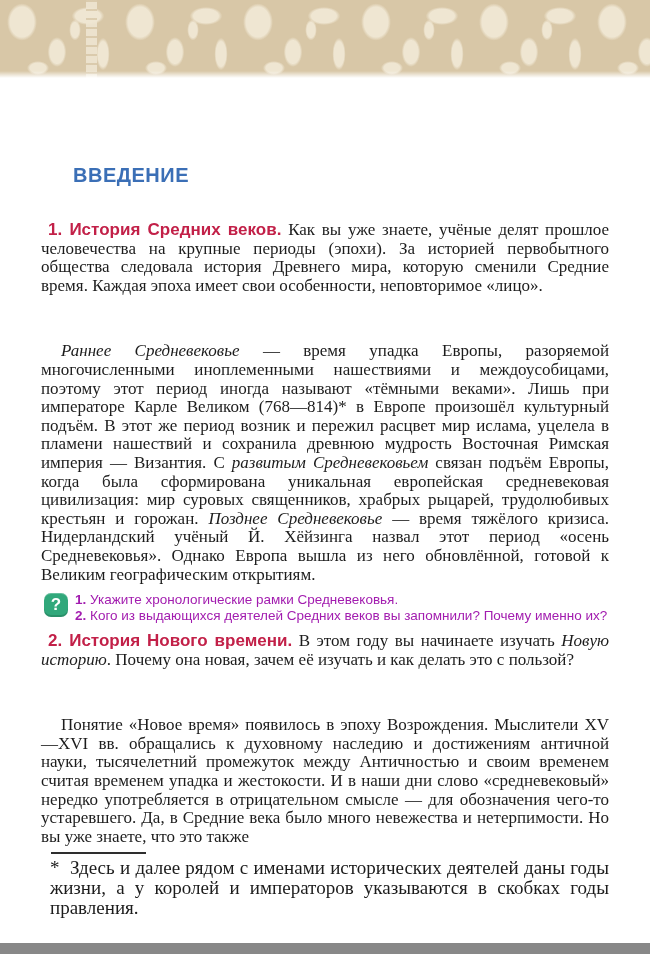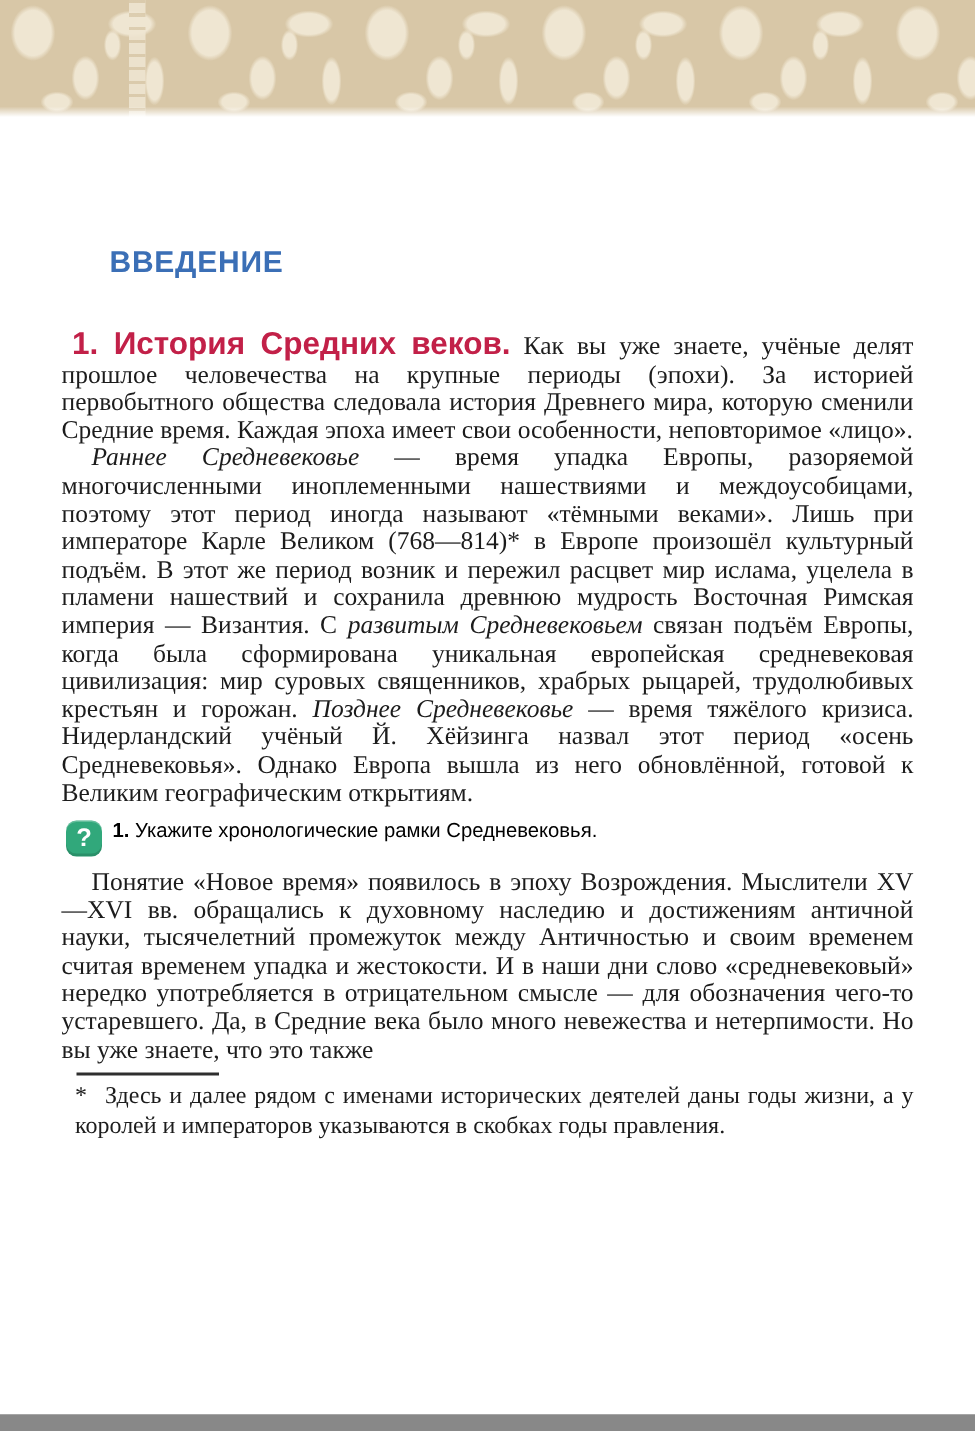--- a/index.html
+++ b/index.html
@@ -39,52 +39,52 @@
     font-family:"Liberation Sans", sans-serif;font-weight:bold;
     font-size:20px;line-height:23px;letter-spacing:.5px;
     color:var(--title_blue,#3b6fb6);
   }
   .body-par{
     margin:0;text-align:justify;
     font-size:17px;line-height:18.6px;
   }
   .par-first{margin-top:34px;}
   .sec-par{text-indent:7px;}
-  .indent{text-indent:20px;}
+  .indent{text-indent:20px;margin-top:47px;}
   .sec-heading{
     font-family:"Liberation Sans", sans-serif;font-weight:bold;
-    font-size:21px;color:var(--heading_red,#c22048);
+    font-size:17px;color:var(--heading_red,#c22048);
   }
   .it{font-style:italic;}
   
   .q-block{
     display:flex;align-items:flex-start;gap:7px;
     margin:8px 0 8px 3px;
   }
   .q-icon{
     flex:0 0 auto;width:24px;height:24px;margin-top:1px;
     border-radius:7px;
     background:var(--icon_green,#31a87b);
     box-shadow:inset 0 -2px 0 rgba(0,0,0,.14), inset 0 1px 0 rgba(255,255,255,.25);
     color:#fff;font-family:"Liberation Sans", sans-serif;font-weight:bold;
     font-size:17px;line-height:24px;text-align:center;
   }
   .q-list{flex:1 1 auto;}
   .q-item{
     margin:0;text-align:justify;
     font-family:"Liberation Sans", sans-serif;
-    font-size:13.5px;line-height:16px;color:#000000;
+    font-size:13.5px;line-height:16px;color:#a21caf;
   }
   .q-item b{font-weight:bold;}
   
   .footnote{margin-top:6px;}
   .fn-rule{width:95px;height:2px;background:#2e2e2e;margin:0 0 4px 10px;}
   .fn-text{
     margin:0;padding-left:9px;text-align:justify;
-    font-size:16px;line-height:20px;
+    font-size:19px;line-height:20px;
   }
   .fn-star{display:inline-block;width:20px;}
 </style>
 </head>
 <body>
 
 <div class="page">
 
   <div class="ornament-band">
     <div class="band-strip"></div>
@@ -96,23 +96,26 @@
 
     <p class="body-par par-first sec-par"><span class="sec-heading">1. История Средних веков.</span>
       <span>Как вы уже знаете, учёные делят прошлое человечества на крупные периоды (эпохи). За историей первобытного общества следовала история Древнего мира, которую сменили Средние время. Каждая эпоха имеет свои особенности, неповторимое «лицо».</span></p>
 
     <p class="body-par indent"><span class="it">Раннее Средневековье</span><span> — время упадка Европы, разоряемой многочисленными иноплеменными нашествиями и междоусобицами, поэтому этот период иногда называют «тёмными веками». Лишь при императоре Карле Великом (768—814)* в Европе произошёл культурный подъём. В этот же период возник и пережил расцвет мир ислама, уцелела в пламени нашествий и сохранила древнюю мудрость Восточная Римская империя — Византия. С </span><span class="it">развитым Средневековьем</span><span> связан подъём Европы, когда была сформирована уникальная европейская средневековая цивилизация: мир суровых священников, храбрых рыцарей, трудолюбивых крестьян и горожан. </span><span class="it">Позднее Средневековье</span><span> — время тяжёлого кризиса. Нидерландский учёный Й. Хёйзинга назвал этот период «осень Средневековья». Однако Европа вышла из него обновлённой, готовой к Великим географическим открытиям.</span></p>
 
     <div class="q-block">
       <div class="q-icon"><span>?</span></div>
       <div class="q-list">
         <p class="q-item"><b>1.</b> <span>Укажите хронологические рамки Средневековья.</span></p>
+        <p class="q-item"><b>2.</b> <span>Кого из выдающихся деятелей Средних веков вы запомнили? Почему именно их?</span></p>
       </div>
     </div>
 
+    <p class="body-par sec-par"><span class="sec-heading">2. История Нового времени.</span>
+      <span>В этом году вы начинаете изучать </span><span class="it">Новую историю</span><span>. Почему она новая, зачем её изучать и как делать это с пользой?</span></p>
 
     <p class="body-par indent">Понятие «Новое время» появилось в эпоху Возрождения. Мыслители XV—XVI вв. обращались к духовному наследию и достижениям античной науки, тысячелетний промежуток между Античностью и своим временем считая временем упадка и жестокости. И в наши дни слово «средневековый» нередко употребляется в отрицательном смысле — для обозначения чего-то устаревшего. Да, в Средние века было много невежества и нетерпимости. Но вы уже знаете, что это также</p>
 
     <div class="footnote">
       <div class="fn-rule"></div>
       <p class="fn-text"><span class="fn-star">*</span><span>Здесь и далее рядом с именами исторических деятелей даны годы жизни, а у королей и императоров указываются в скобках годы правления.</span></p>
     </div>
 
   </div>
 </div>

